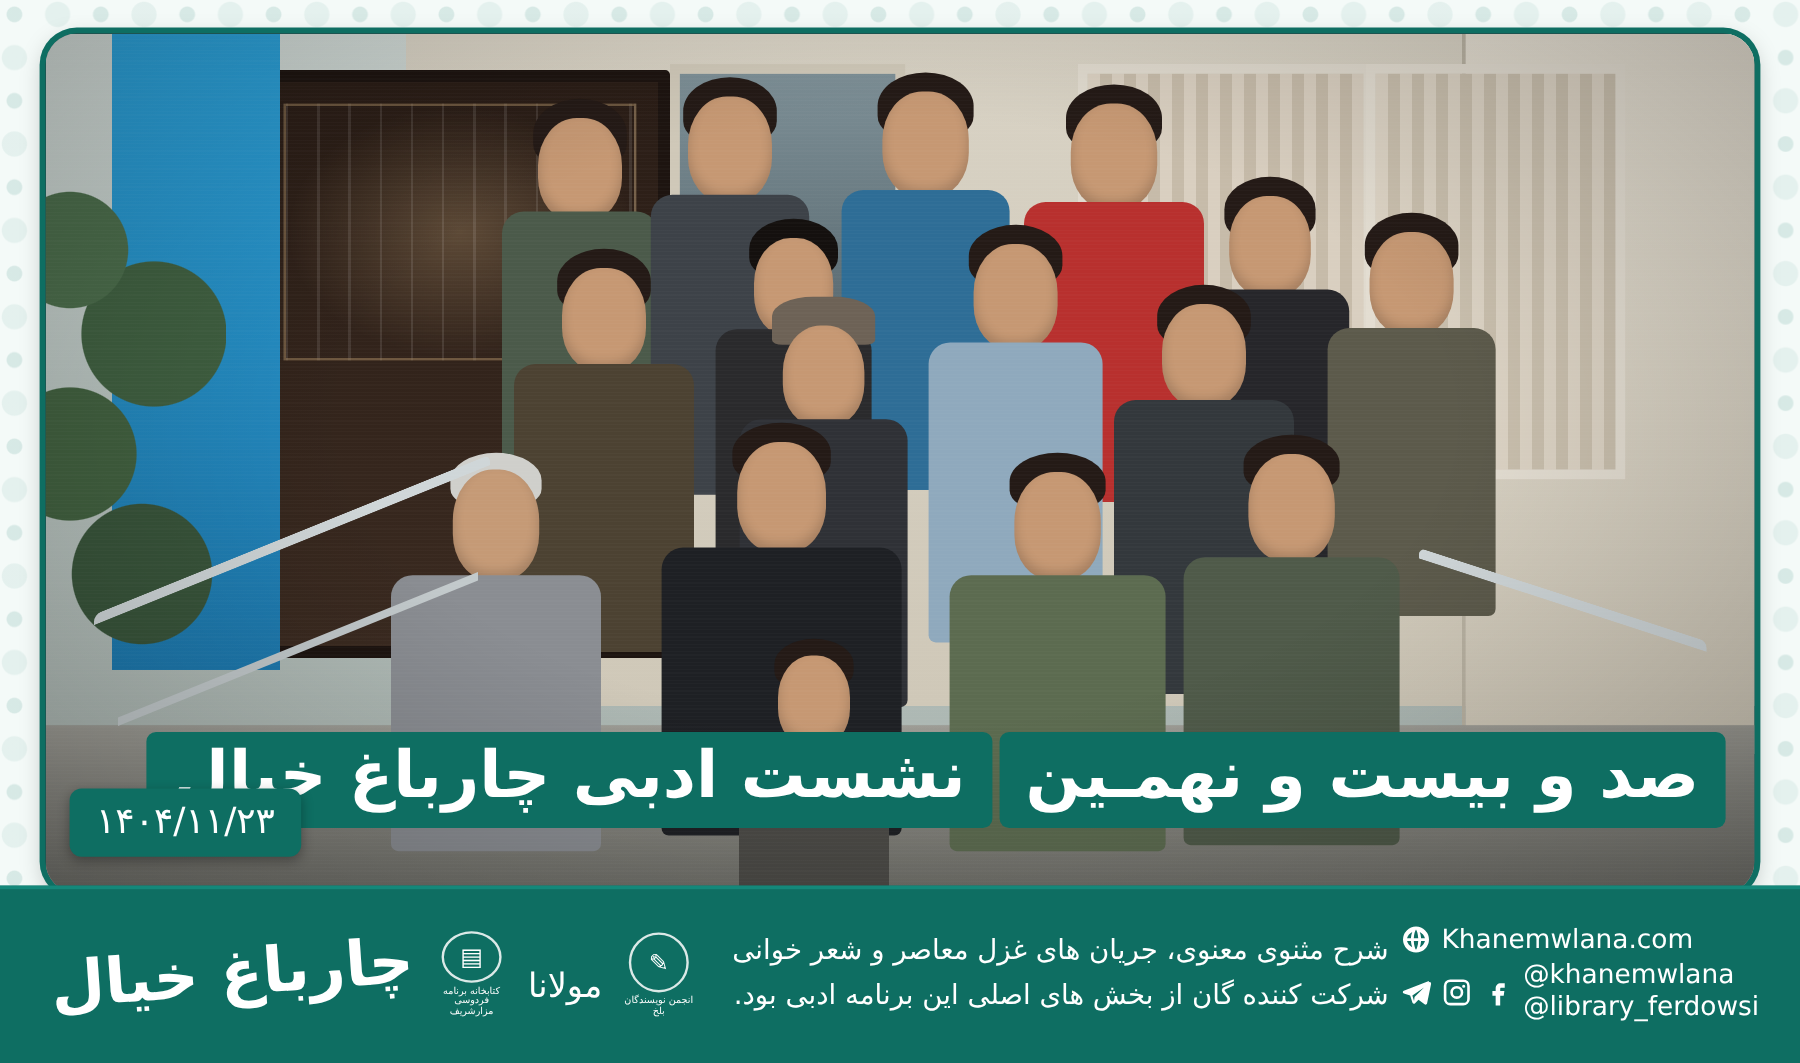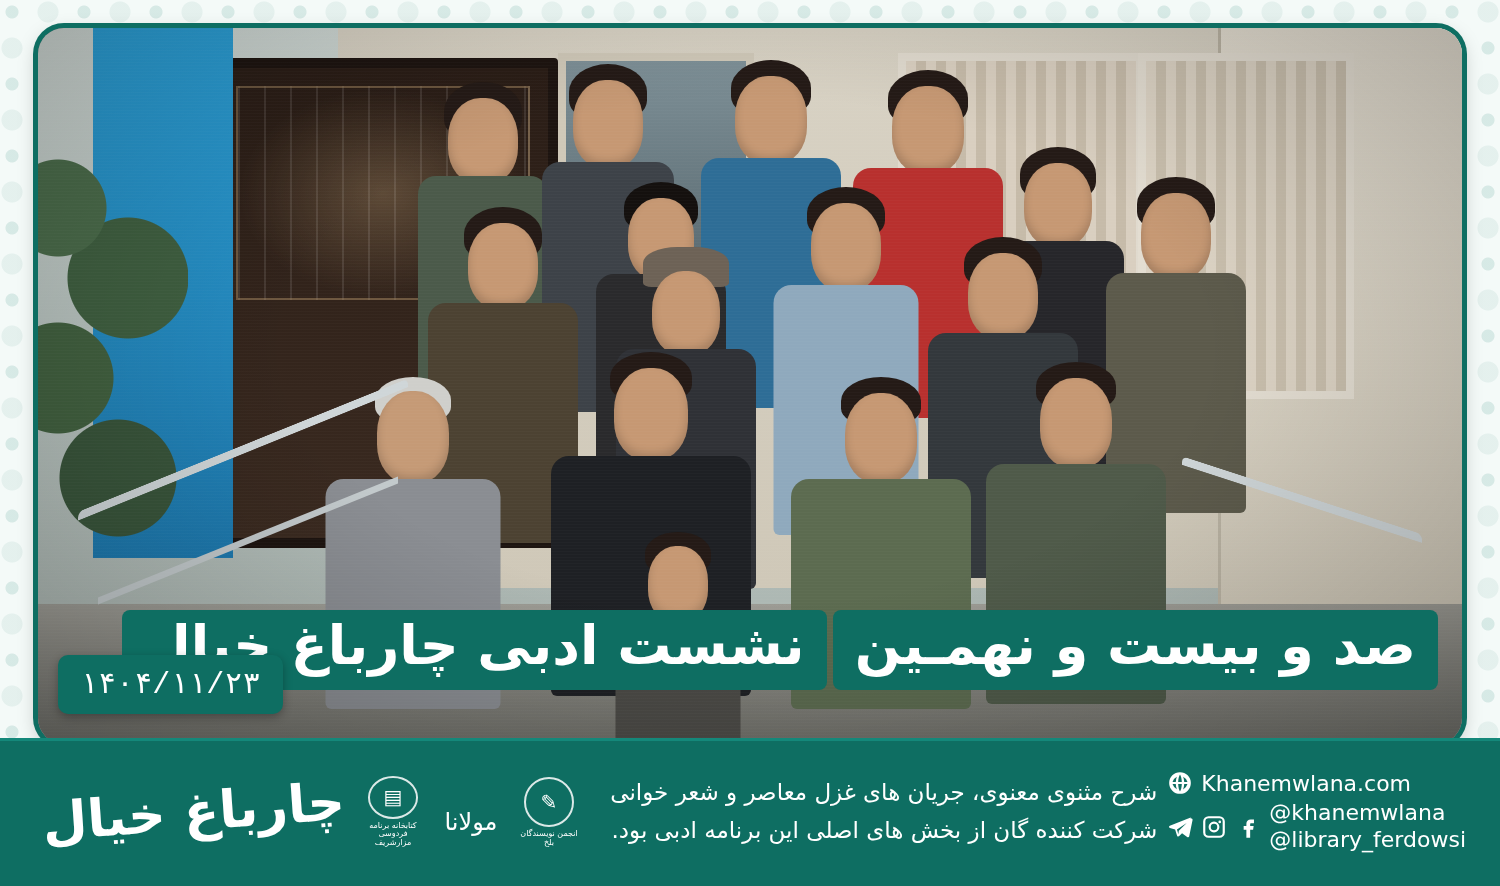--- a/index.html
+++ b/index.html
@@ -152,21 +152,20 @@
   .date-badge{
     position:absolute;left:58px;bottom:172px;
     background:#0e6e62;
     color:#ffffff;
     padding:10px 22px 12px;
     border-radius:10px;
     font-size:30px;
     letter-spacing:1px;
     direction:ltr;
     box-shadow:0 3px 10px rgba(0,0,0,0.3);
-    font-family:Liberation Mono, monospace;
   }
   
   .headline{
     position:absolute;right:62px;bottom:196px;
     text-align:right;
     display:flex;flex-direction:row;align-items:flex-end;gap:6px;
   }
   .headline .line{
     background:#0e6e62;
     color:#ffffff;
@@ -213,21 +212,21 @@
     display:flex;flex-direction:column;align-items:center;justify-content:flex-end;
     color:#ffffff;font-size:8px;text-align:center;line-height:1.1;
   }
   .logo .mark{
     width:46px;height:46px;border-radius:50%;
     border:2px solid rgba(255,255,255,0.85);
     display:flex;align-items:center;justify-content:center;
     font-size:20px;color:#ffffff;
     margin-bottom:3px;
   }
-  .logo.script .mark{border:none;font-size:24px;}
+  .logo.script .mark{border:none;font-size:28px;}
   .brand{
     color:#ffffff;
     font-size:52px;
     font-weight:bold;
     padding-left:8px;
     transform:rotate(-4deg);
     white-space:nowrap;
     direction:rtl;
   }
 </style>

